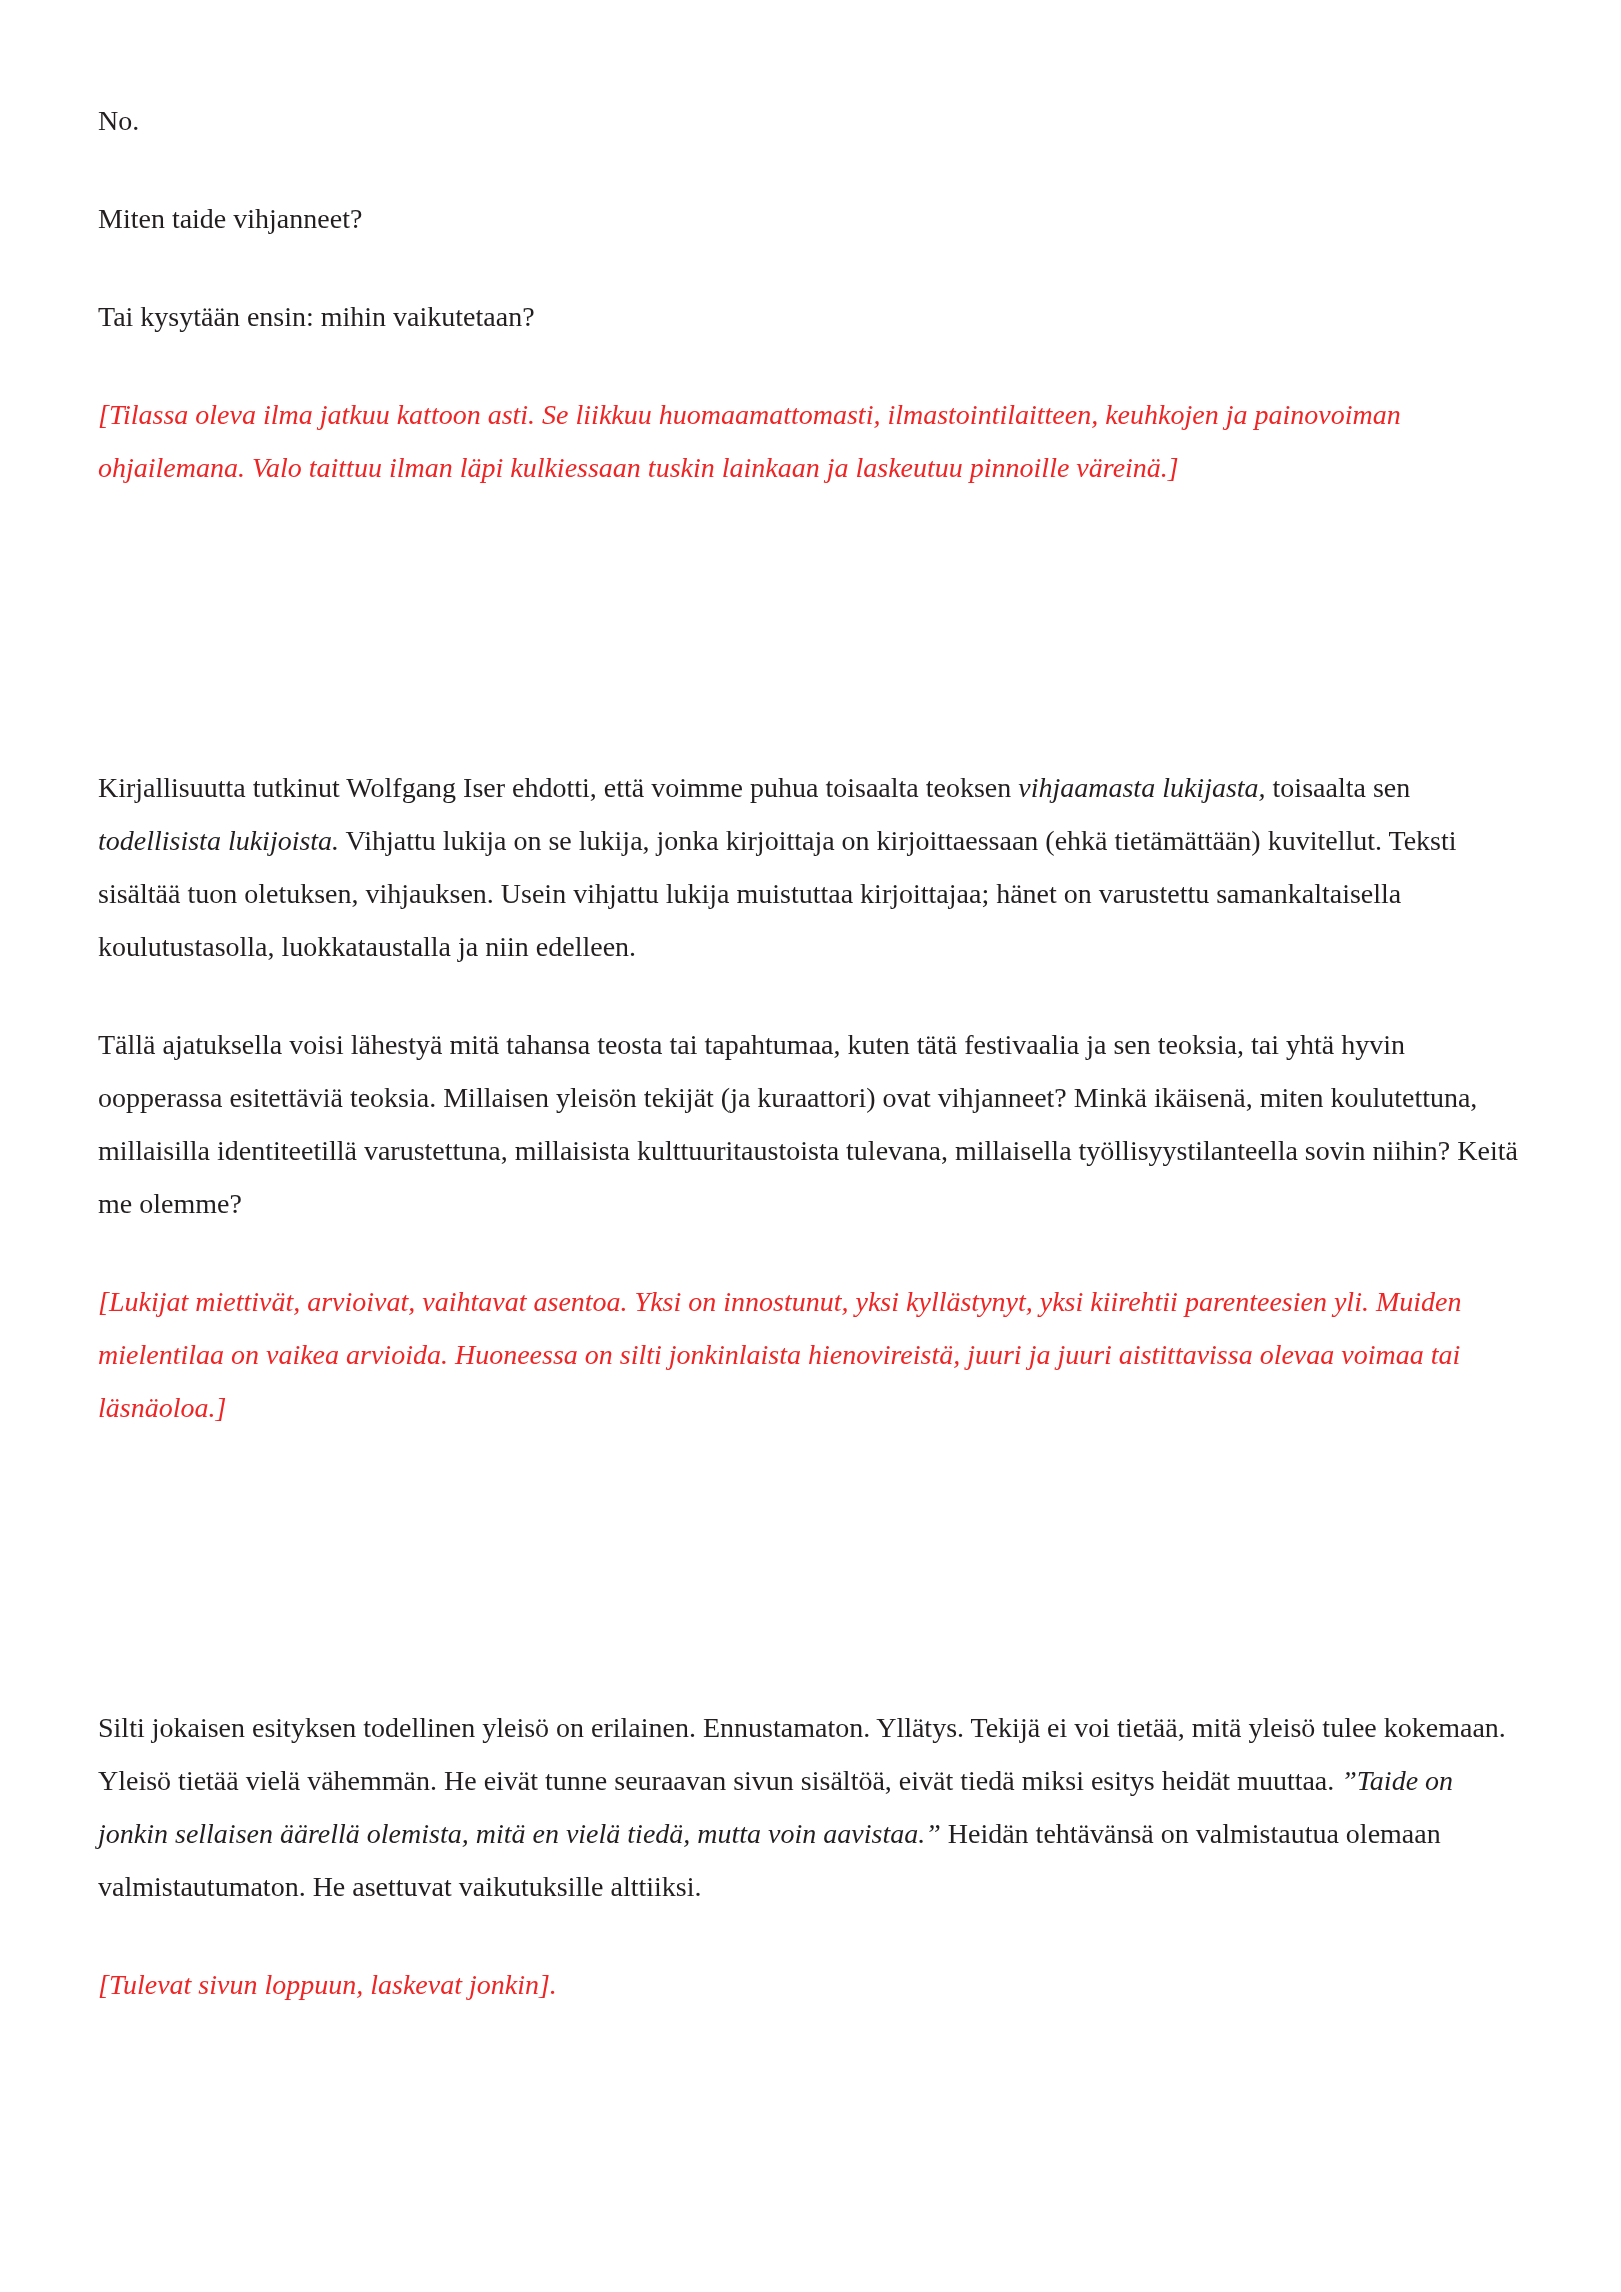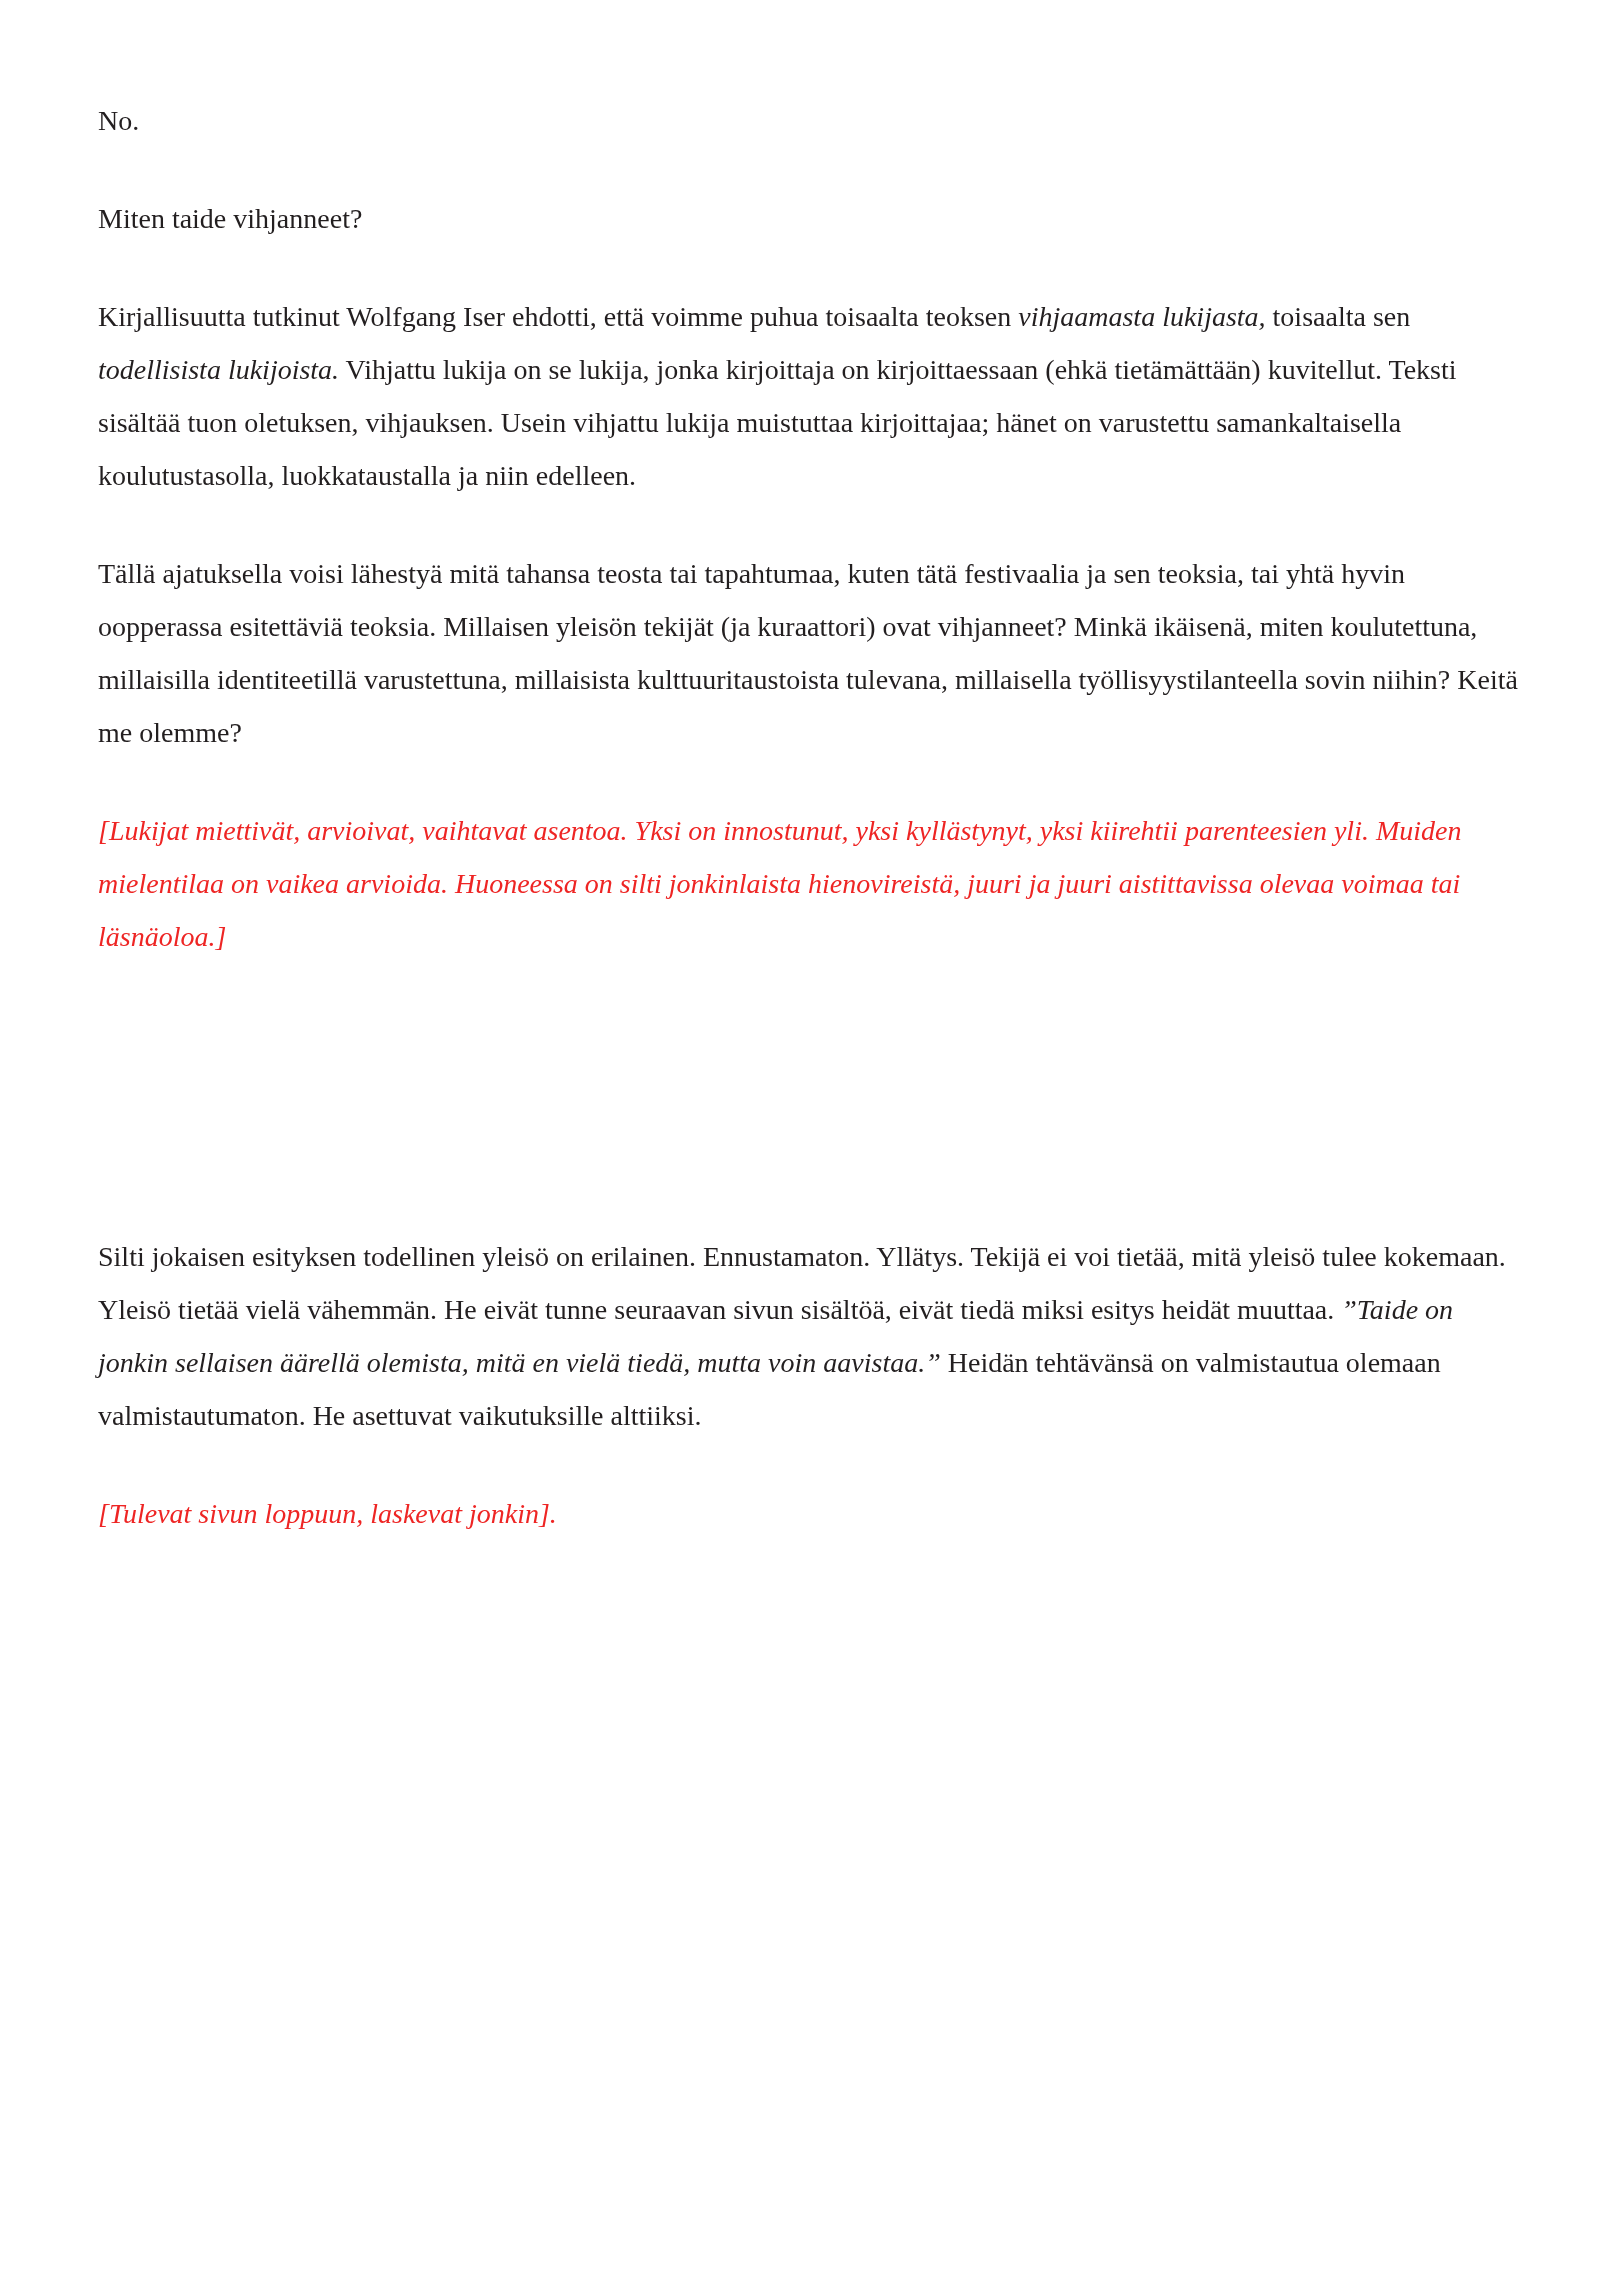--- a/index.html
+++ b/index.html
@@ -40,19 +40,21 @@
   .gap-large{
     margin-bottom:267px !important;
   }
 </style>
 </head>
 <body>
 
 <main class="page">
   <p class="body"><span>No.</span></p>
   <p class="body"><span>Miten taide vihjanneet?</span></p>
+  <p class="body"><span>Tai kysytään ensin: mihin vaikutetaan?</span></p>
+  <p class="stage gap-large"><span class="italic">[Tilassa oleva ilma jatkuu kattoon asti. Se liikkuu huomaamattomasti, ilmastointilaitteen, keuhkojen ja painovoiman ohjailemana. Valo taittuu ilman läpi kulkiessaan tuskin lainkaan ja laskeutuu pinnoille väreinä.]</span></p>
   <p class="body"><span>Kirjallisuutta tutkinut Wolfgang Iser ehdotti, että voimme puhua toisaalta teoksen </span><span class="italic">vihjaamasta lukijasta,</span><span> toisaalta sen </span><span class="italic">todellisista lukijoista.</span><span> Vihjattu lukija on se lukija, jonka kirjoittaja on kirjoittaessaan (ehkä tietämättään) kuvitellut. Teksti sisältää tuon oletuksen, vihjauksen. Usein vihjattu lukija muistuttaa kirjoittajaa; hänet on varustettu samankaltaisella koulutustasolla, luokkataustalla ja niin edelleen.</span></p>
   <p class="body"><span>Tällä ajatuksella voisi lähestyä mitä tahansa teosta tai tapahtumaa, kuten tätä festivaalia ja sen teoksia, tai yhtä hyvin oopperassa esitettäviä teoksia. Millaisen yleisön tekijät (ja kuraattori) ovat vihjanneet? Minkä ikäisenä, miten koulutettuna, millaisilla identiteetillä varustettuna, millaisista kulttuuritaustoista tulevana, millaisella työllisyystilanteella sovin niihin? Keitä me olemme?</span></p>
   <p class="stage gap-large"><span class="italic">[Lukijat miettivät, arvioivat, vaihtavat asentoa. Yksi on innostunut, yksi kyllästynyt, yksi kiirehtii parenteesien yli. Muiden mielentilaa on vaikea arvioida. Huoneessa on silti jonkinlaista hienovireistä, juuri ja juuri aistittavissa olevaa voimaa tai läsnäoloa.]</span></p>
   <p class="body"><span>Silti jokaisen esityksen todellinen yleisö on erilainen. Ennustamaton. Yllätys. Tekijä ei voi tietää, mitä yleisö tulee kokemaan. Yleisö tietää vielä vähemmän. He eivät tunne seuraavan sivun sisältöä, eivät tiedä miksi esitys heidät muuttaa. </span><span class="italic">”Taide on jonkin sellaisen äärellä olemista, mitä en vielä tiedä, mutta voin aavistaa.”</span><span> Heidän tehtävänsä on valmistautua olemaan valmistautumaton. He asettuvat vaikutuksille alttiiksi.</span></p>
   <p class="stage"><span class="italic">[Tulevat sivun loppuun, laskevat jonkin].</span></p>
 </main>
 
 
 </body></html>

